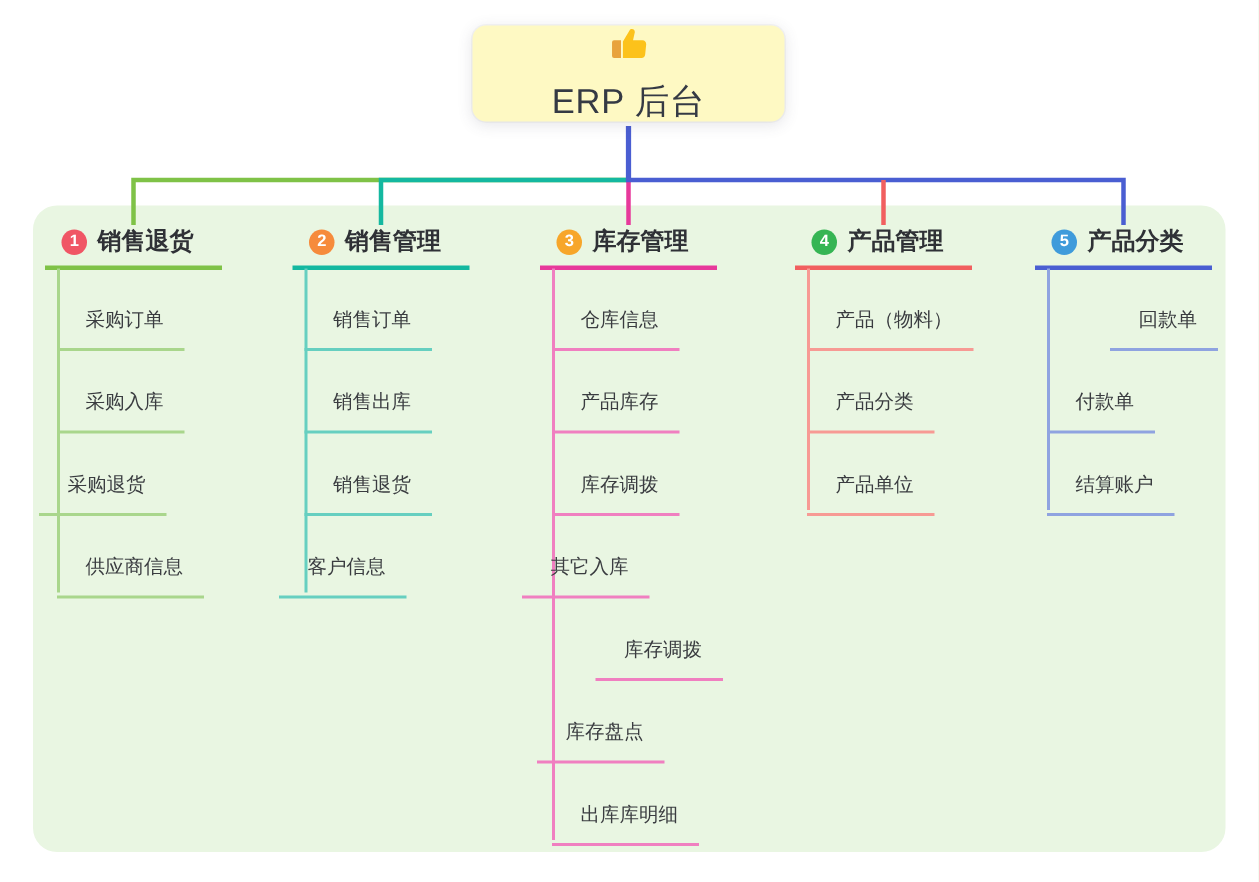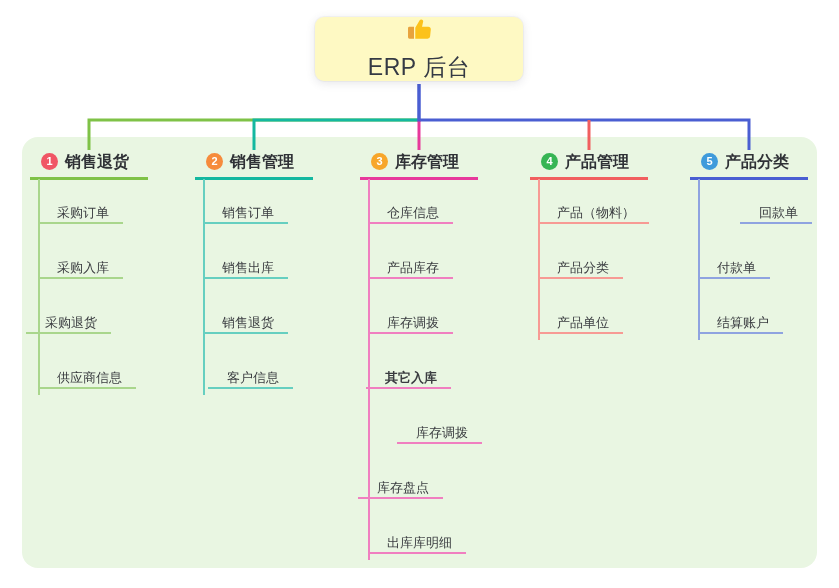--- a/index.html
+++ b/index.html
@@ -28,21 +28,21 @@
     font-size:16px;font-weight:600;color:#2f3136;line-height:21px;
     border-bottom:3px solid #999;cursor:pointer;white-space:nowrap;
   }
   .badge{
     width:17px;height:17px;border-radius:50%;flex:0 0 17px;
     color:#fff;font-size:11px;font-weight:700;line-height:17px;text-align:center;
   }
   .trunk{position:absolute;width:2px;}
   .child-node{
     position:absolute;display:inline-block;white-space:nowrap;
-    padding:0 14px 0 19px;font-size:13px;line-height:18px;color:#3a3c40;
+    padding:0 14px 10px 19px;font-size:13px;line-height:18px;color:#3a3c40;
     border-bottom:2px solid #ccc;cursor:pointer;
   }
 </style>
 </head>
 <body>
 
 <div class="panel" style="background: rgb(233, 246, 226);"></div>
 
 <svg class="connectors" width="839" height="588" id="connector-svg" fill="none">
     <path d="M 89 150 V 120 H 419" stroke="#7fc247" stroke-width="3" fill="none"></path>
@@ -74,30 +74,30 @@
     <div class="child-node" style="left: 26px; top: 314px; border-bottom-color: rgb(169, 214, 140);">采购退货</div>
     <div class="child-node" style="left: 38px; top: 369px; border-bottom-color: rgb(169, 214, 140);">供应商信息</div>
     <div class="branch-title" style="left: 195px; top: 151px; border-bottom-color: rgb(20, 184, 160);">
       <span class="badge" style="background: rgb(246, 139, 60);">2</span>
       <span>销售管理</span>
     </div>
     <div class="trunk" style="left: 203px; top: 179px; height: 216px; background: rgb(102, 207, 192);"></div>
     <div class="child-node" style="left: 203px; top: 204px; border-bottom-color: rgb(102, 207, 192);">销售订单</div>
     <div class="child-node" style="left: 203px; top: 259px; border-bottom-color: rgb(102, 207, 192);">销售出库</div>
     <div class="child-node" style="left: 203px; top: 314px; border-bottom-color: rgb(102, 207, 192);">销售退货</div>
-    <div class="child-node" style="left: 208px; top: 369px; border-bottom-color: rgb(102, 207, 192);">客户信息</div>
+    <div class="child-node" style="left: 186px; top: 369px; border-bottom-color: rgb(102, 207, 192);">客户信息</div>
     <div class="branch-title" style="left: 360px; top: 151px; border-bottom-color: rgb(231, 57, 155);">
       <span class="badge" style="background: rgb(247, 166, 42);">3</span>
       <span>库存管理</span>
     </div>
     <div class="trunk" style="left: 368px; top: 179px; height: 381px; background: rgb(240, 127, 192);"></div>
     <div class="child-node" style="left: 368px; top: 204px; border-bottom-color: rgb(240, 127, 192); font-family: Liberation Serif, serif;">仓库信息</div>
     <div class="child-node" style="left: 368px; top: 259px; border-bottom-color: rgb(240, 127, 192);">产品库存</div>
     <div class="child-node" style="left: 368px; top: 314px; border-bottom-color: rgb(240, 127, 192);">库存调拨</div>
-    <div class="child-node" style="left: 366px; top: 369px; border-bottom-color: rgb(240, 127, 192); font-weight: bold;">其它入库</div>
+    <div class="child-node" style="left: 348px; top: 369px; border-bottom-color: rgb(240, 127, 192);">其它入库</div>
     <div class="child-node" style="left: 368px; top: 424px; border-bottom-color: rgb(240, 127, 192); margin-left: 29px;">库存调拨</div>
     <div class="child-node" style="left: 358px; top: 479px; border-bottom-color: rgb(240, 127, 192);">库存盘点</div>
     <div class="child-node" style="left: 368px; top: 534px; border-bottom-color: rgb(240, 127, 192);">出库库明细</div>
     <div class="branch-title" style="left: 530px; top: 151px; border-bottom-color: rgb(241, 95, 95);">
       <span class="badge" style="background: rgb(54, 181, 84);">4</span>
       <span>产品管理</span>
     </div>
     <div class="trunk" style="left: 538px; top: 179px; height: 161px; background: rgb(247, 154, 148);"></div>
     <div class="child-node" style="left: 538px; top: 204px; border-bottom-color: rgb(247, 154, 148);">产品（物料）</div>
     <div class="child-node" style="left: 538px; top: 259px; border-bottom-color: rgb(247, 154, 148);">产品分类</div>

